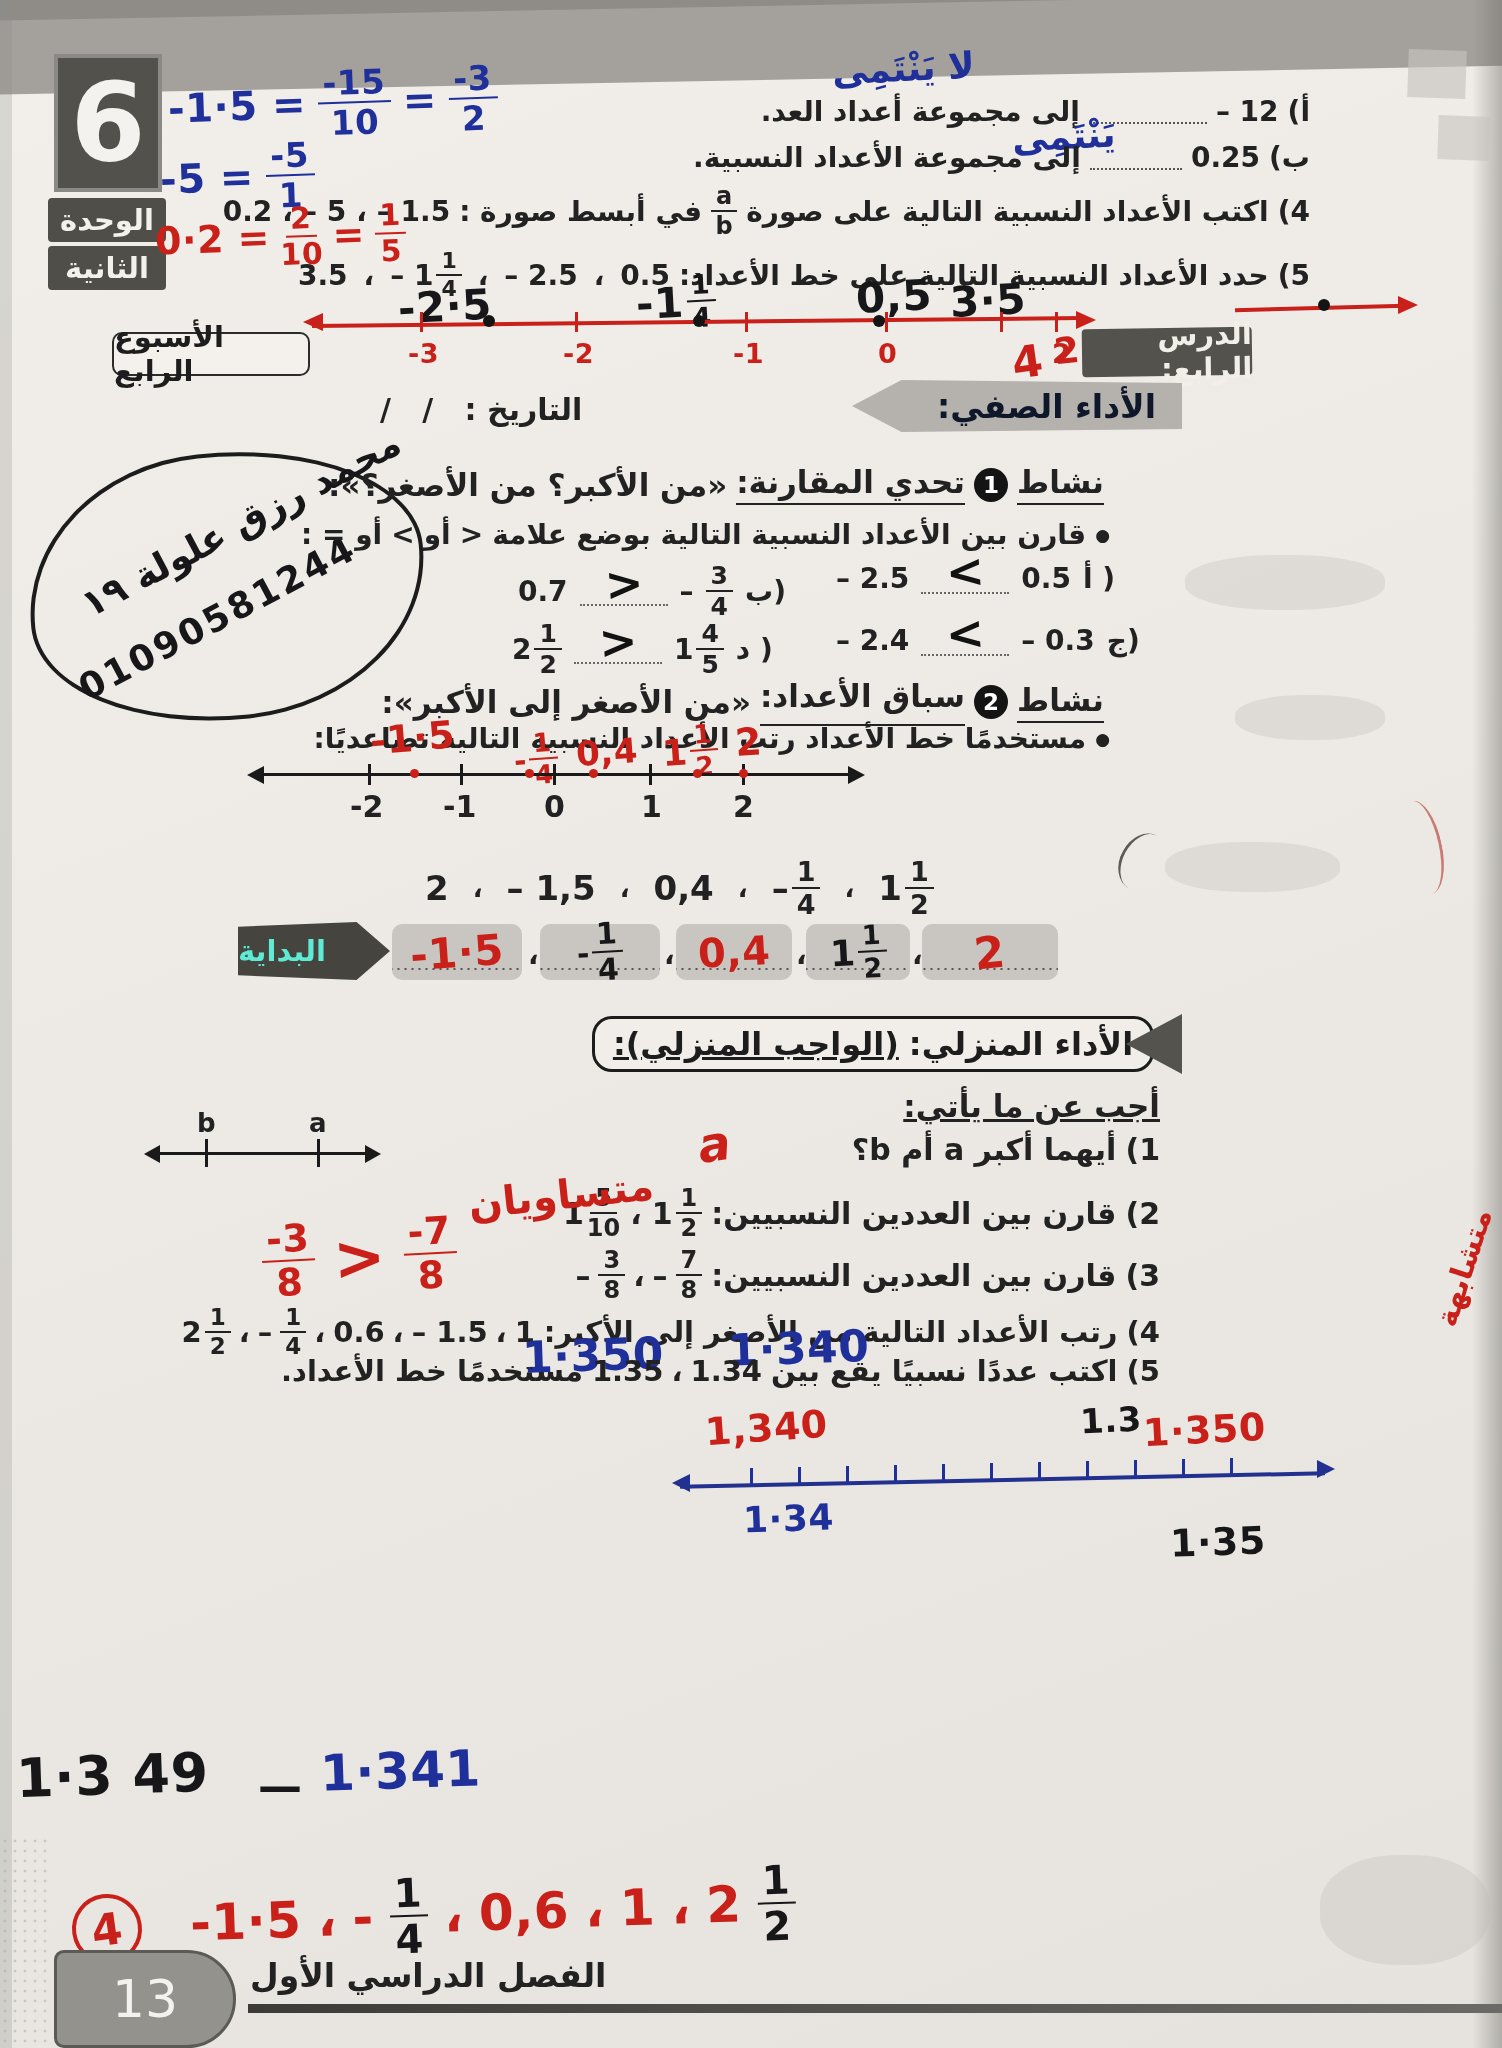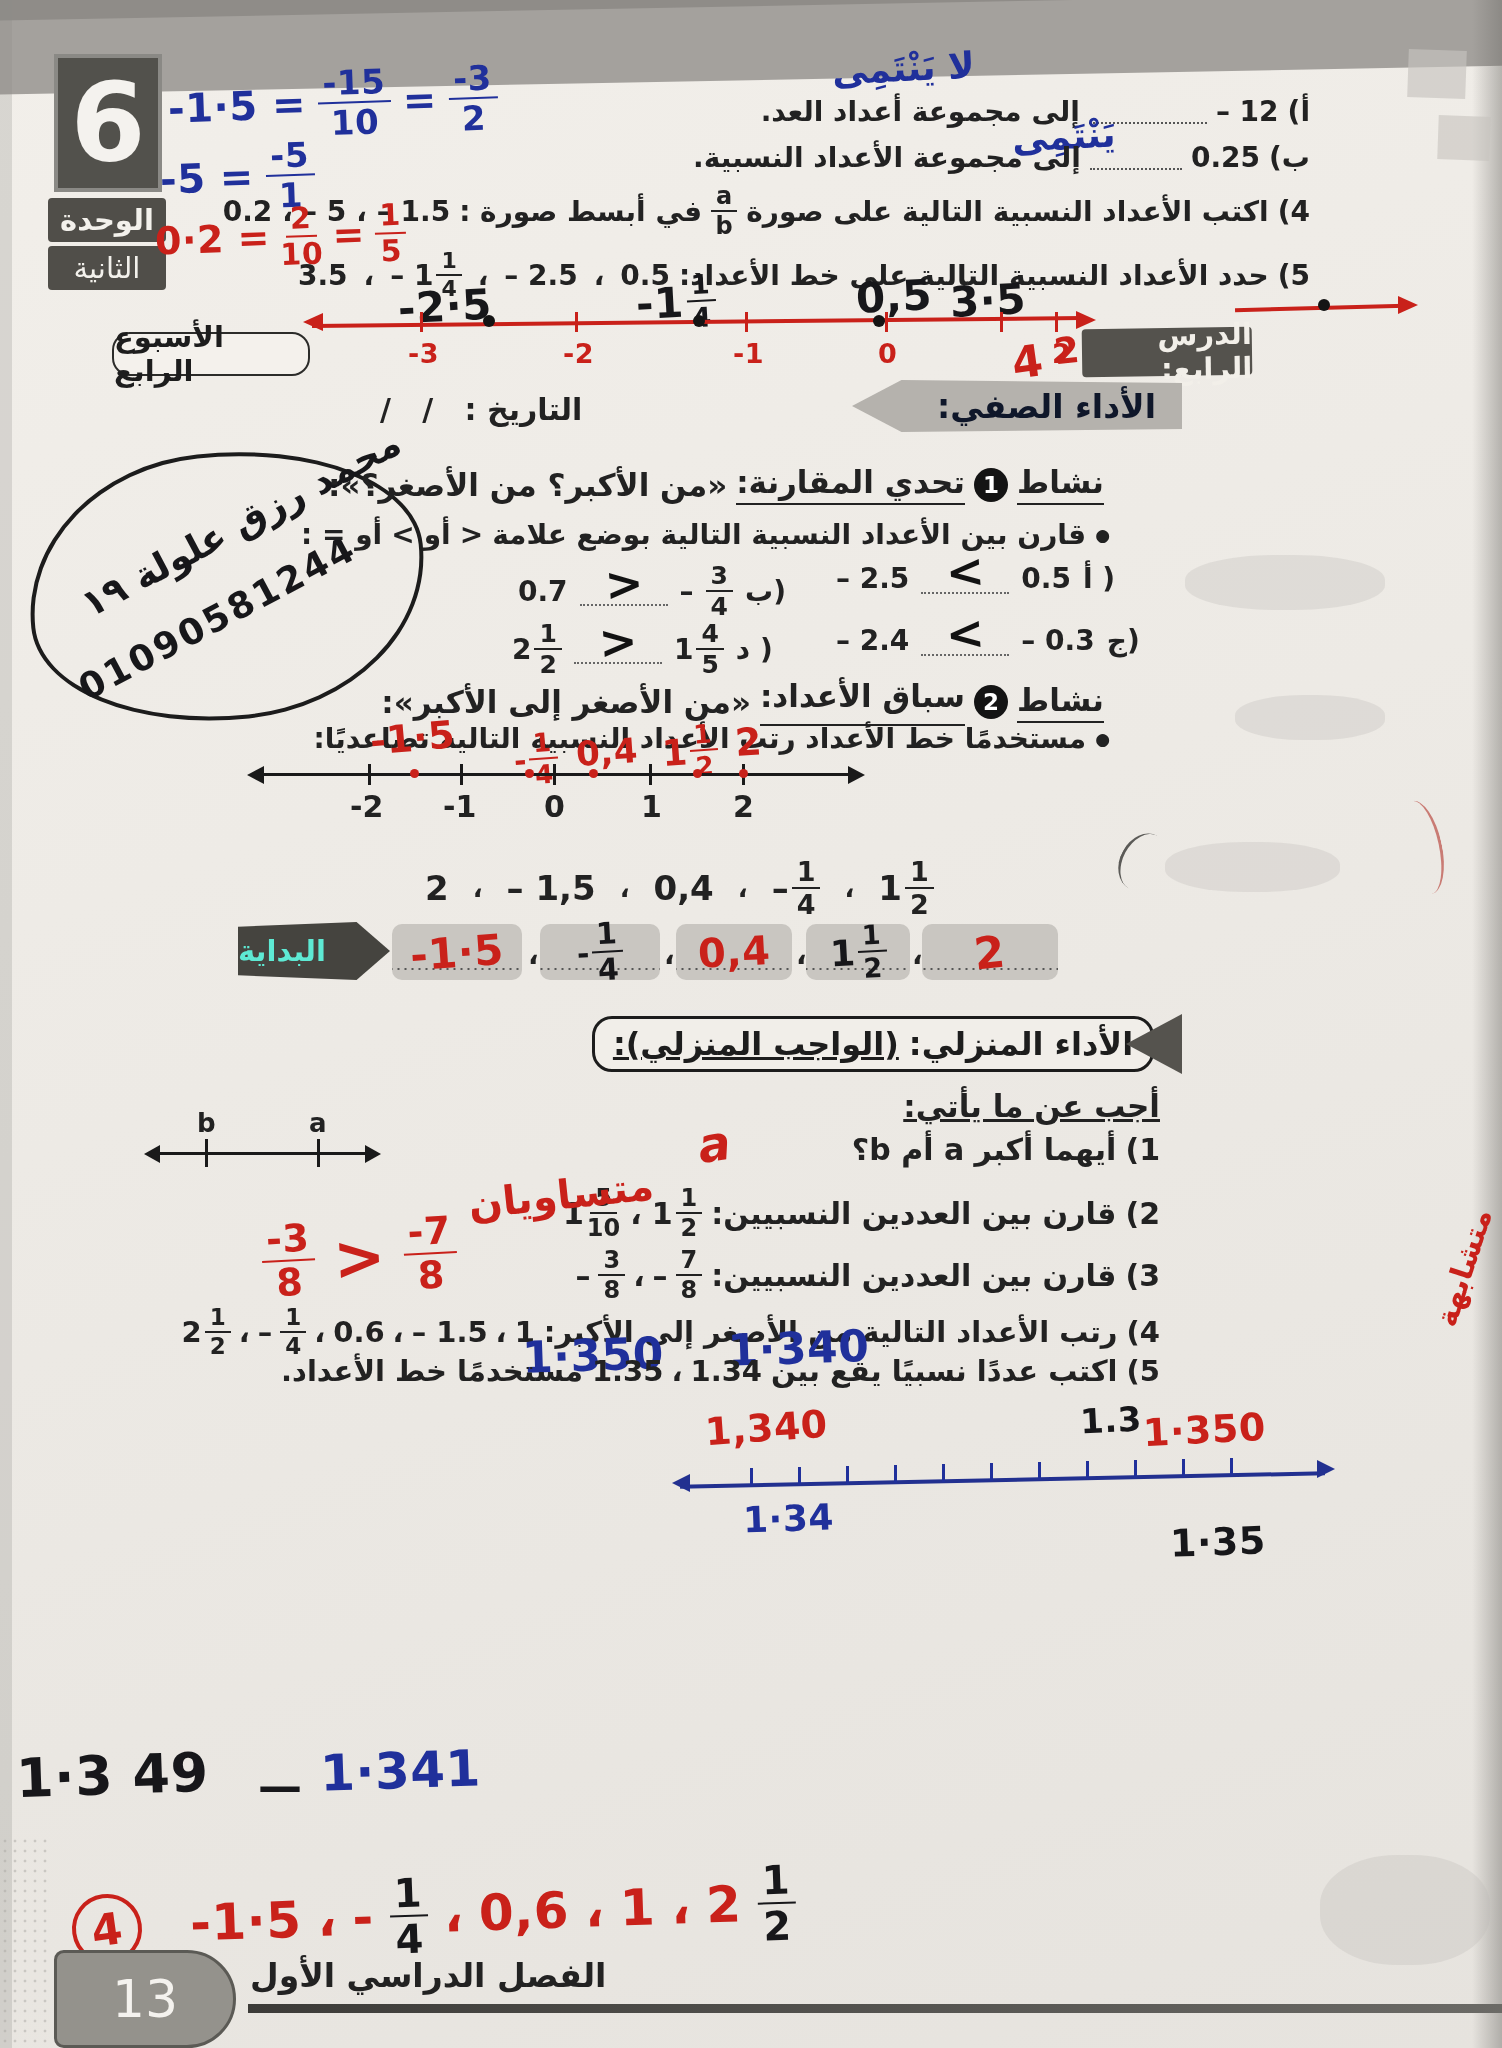--- a/index.html
+++ b/index.html
@@ -50,21 +50,21 @@
   <div class="abs" style="left:1402px;top:800px;width:40px;height:95px;border-right:3px solid #b3332a;border-radius:50%;transform:rotate(-12deg);opacity:.6"></div>
   <div class="abs" style="left:0;top:1836px;width:52px;height:212px;opacity:.5;background-image:radial-gradient(#a9a7a2 1.2px,transparent 1.7px);background-size:10px 10px"></div>
 
   <div class="abs" style="left:54px;top:54px;width:108px;height:138px;background:#52514c;border:4px solid #8a8985;display:flex;align-items:center;justify-content:center">
     <span style="color:#f4f2ee;font-size:108px;font-weight:700;line-height:1">6</span>
   </div>
   <div class="abs" style="left:48px;top:198px;width:118px;height:44px;background:#504e49;border-radius:4px;display:flex;align-items:center;justify-content:center">
     <span style="color:#f3f1ec;font-size:29px;font-weight:700">الوحدة</span>
   </div>
   <div class="abs" style="left:48px;top:246px;width:118px;height:44px;background:#504e49;border-radius:4px;display:flex;align-items:center;justify-content:center">
-    <span style="color:#f3f1ec;font-size:29px;font-weight:400">الثانية</span>
+    <span style="color:#f3f1ec;font-size:29px;font-weight:700">الثانية</span>
   </div>
 
   <div class="abs row hw blue" dir="ltr" style="left:168px;top:66px;font-size:40px;gap:12px;transform:rotate(-2deg)">
     <span>-1·5 =</span>
     <span class="frac" style="font-size:34px">
         <span class="fn">-15</span>
         <span class="fd">10</span>
       </span>
     <span>=</span>
     <span class="frac" style="font-size:34px">
@@ -173,21 +173,21 @@
     <div class="dot" style="left:573px;top:17px;width:12px;height:12px;background:#141414"></div>
     <div class="dot" style="left:1018px;top:1px;width:12px;height:12px;background:#141414"></div>
     <span class="abs hw red" dir="ltr" style="left:108px;top:40px;font-size:27px">-3</span>
     <span class="abs hw red" dir="ltr" style="left:263px;top:40px;font-size:27px">-2</span>
     <span class="abs hw red" dir="ltr" style="left:433px;top:40px;font-size:27px">-1</span>
     <span class="abs hw red" dir="ltr" style="left:578px;top:40px;font-size:27px">0</span>
     <span class="abs hw red" dir="ltr" style="left:752px;top:40px;font-size:27px">2</span>
     <span class="abs hw red" dir="ltr" style="left:712px;top:38px;font-size:44px;transform:rotate(-8deg)">4</span>
   </div>
 
-  <div class="abs" style="left:112px;top:332px;width:198px;height:44px;border:2.5px solid #2c2c2a;border-radius:18px;background:#f4f1ec;display:flex;align-items:center;justify-content:center">
+  <div class="abs" style="left:112px;top:332px;width:198px;height:44px;border:2.5px solid #2c2c2a;border-radius:10px;background:#f4f1ec;display:flex;align-items:center;justify-content:center">
     <span style="font-size:29px;font-weight:700">الأسبوع الرابع</span>
   </div>
   <span class="abs hw red" style="left:1054px;top:330px;font-size:36px;transform:rotate(-6deg)">2</span>
   <div class="abs" style="left:1082px;top:328px;width:170px;height:48px;background:#54524d;border-radius:4px;display:flex;align-items:center;justify-content:center;transform:rotate(-.8deg)">
     <span class="rtl" style="font-size:29px;font-weight:700;color:#f2efe9">الدرس الرابع:</span>
   </div>
 
   <div class="abs" style="left:852px;top:380px;width:330px;height:52px;background:#b5b2ad;clip-path:polygon(0 50%,15% 0,100% 6%,100% 94%,15% 100%);filter:drop-shadow(0 0 1.5px #2a2a28) drop-shadow(0 0 1px #2a2a28);display:flex;align-items:center;justify-content:flex-end">
     <span class="rtl" style="font-size:33px;font-weight:700;color:#0f172a;padding-left:18px;padding-right:26px">الأداء الصفي:</span>
   </div>

